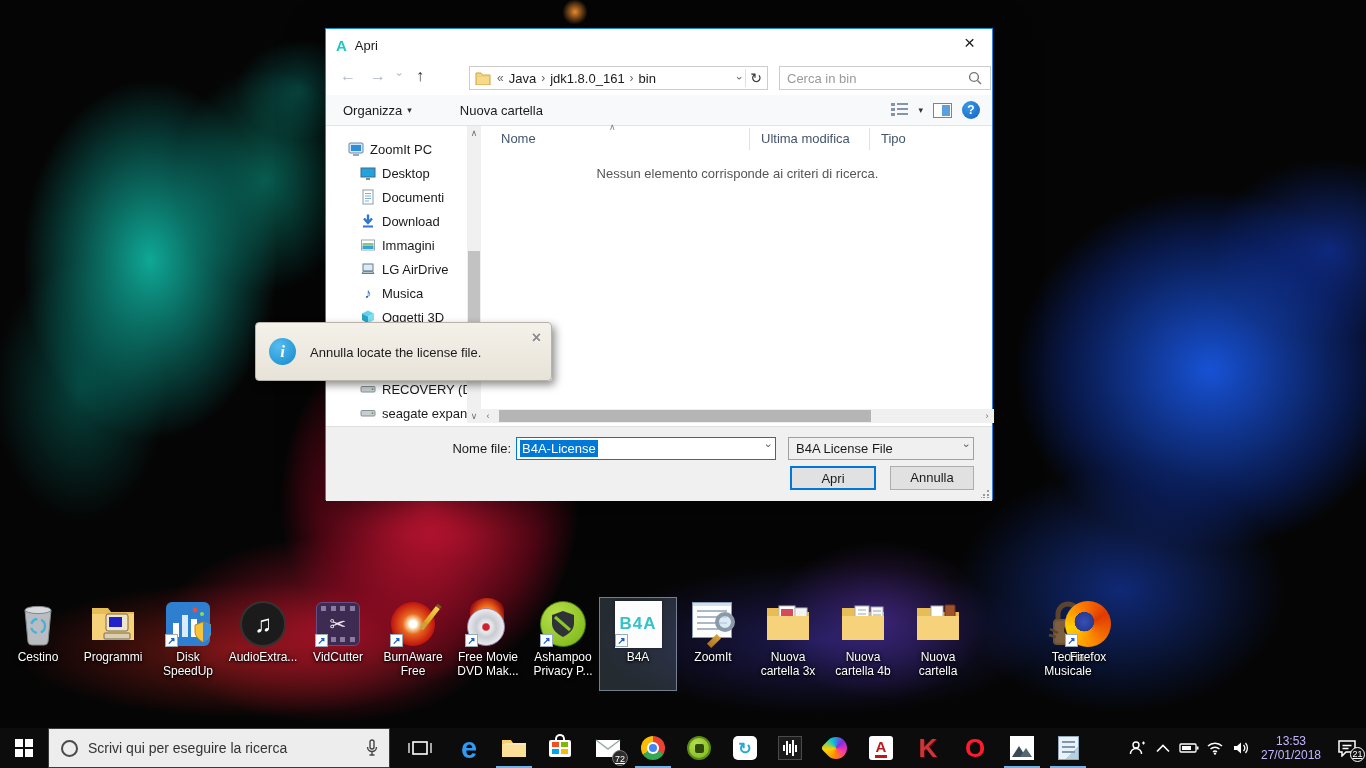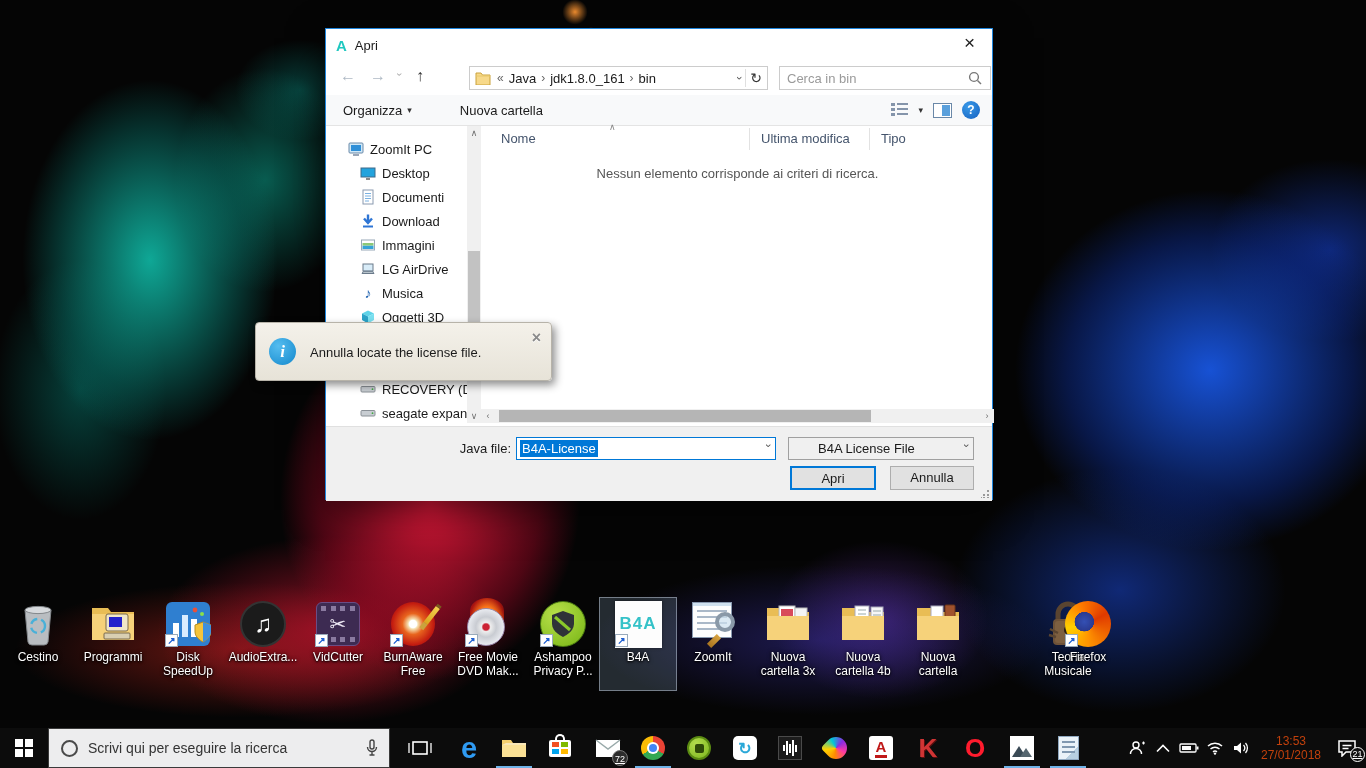--- a/index.html
+++ b/index.html
@@ -77,21 +77,21 @@
   .sortc { position:absolute; left:128px; top:-4px; color:#888; font-size:9px; }
   .emptymsg { position:absolute; left:0; top:40px; width:100%; text-align:center; color:#555; }
   .hsb { position:absolute; left:0; top:283px; width:513px; height:14px; background:#f0f0f0; }
   .hsb .a { position:absolute; top:0; width:14px; height:14px; color:#707070; font-size:9px; text-align:center; line-height:14px; }
   .hsb .th { position:absolute; top:1px; height:12px; left:18px; width:372px; background:#b5b5b5; }
   .bottombar { position:absolute; left:0; top:397px; width:100%; height:75px; background:#f0f0f0; border-top:1px solid #e0e0e0; }
   .fnlabel { position:absolute; left:80px; top:14px; width:105px; text-align:right; }
   .fninput { position:absolute; left:190px; top:10px; width:260px; height:23px; background:#fff; border:1px solid #0078d7; display:flex; align-items:center; }
   .fninput .selval { background:#0078d7; color:#fff; padding:1px 2px; margin-left:3px; }
   .fninput .cdn { margin-left:auto; padding-right:7px; color:#555; }
-  .ftsel { position:absolute; left:462px; top:10px; width:186px; height:23px; background:#f0f0f0; border:1px solid #a0a0a0; display:flex; align-items:center;padding-left:22px; }
+  .ftsel { position:absolute; left:462px; top:10px; width:186px; height:23px; background:#f0f0f0; border:1px solid #a0a0a0; display:flex; align-items:center; }
   .ftsel span:first-child { padding-left:7px; }
   .ftsel .cdn { margin-left:auto; padding-right:7px; color:#555; }
   .btn { position:absolute; top:39px; height:24px; background:#e1e1e1; text-align:center; line-height:22px; }
   .btn.default { left:464px; width:86px; border:2px solid #0078d7; }
   .btn.plain { left:564px; width:84px; border:1px solid #adadad; }
   .grip { position:absolute; right:3px; bottom:3px; width:8px; height:8px;
           background:radial-gradient(circle 1px at 7px 1px,#999 99%,transparent), radial-gradient(circle 1px at 7px 5px,#999 99%,transparent),
                      radial-gradient(circle 1px at 3px 5px,#999 99%,transparent), radial-gradient(circle 1px at 7px 8px,#999 99%,transparent),
                      radial-gradient(circle 1px at 3px 8px,#999 99%,transparent), radial-gradient(circle 1px at 0px 8px,#999 99%,transparent); }
   .rot90 { display:inline-block; transform:rotate(90deg); }
@@ -112,21 +112,21 @@
   .cring { width:17px; height:17px; border:2px solid #4a4a4a; border-radius:50%; margin:0 10px 0 12px; flex:0 0 auto; }
   .tsearch input { border:none; outline:none; background:transparent; flex:1; font-size:14px; color:#1a1a1a; font-family:"Liberation Sans",sans-serif; }
   .tsearch input::placeholder { color:#333; }
   .micw { margin:0 10px; flex:0 0 auto; display:flex; }
   .tvw { position:absolute; left:400px; top:0; width:40px; height:40px; display:flex; align-items:center; justify-content:center; }
   .tslot { position:absolute; top:0; width:44px; height:40px; display:flex; align-items:center; justify-content:center; }
   .tslot .ul { position:absolute; bottom:0; left:4px; right:4px; height:2px; background:#6fb3e8; }
   .badge { position:absolute; border-radius:50%; background:#2d2d2d; color:#fff; text-align:center;text-decoration:underline; }
   .tray { position:absolute; right:0; top:0; height:40px; display:flex; align-items:center; }
   .trico { width:26px; height:40px; display:flex; align-items:center; justify-content:center; }
-  .clockw { width:74px; text-align:center; color:#c2410c; font-size:12px; line-height:14px; }
+  .clockw { width:74px; text-align:center; color:#c4b5fd; font-size:12px; line-height:14px; }
   
   svg { display:block; }
 </style>
 </head>
 <body>
 
 <div id="screen">
 
   <div class="dicell" style="left:0px;top:598px">
     <div class="ic">
@@ -472,21 +472,21 @@
         <div class="emptymsg">Nessun elemento corrisponde ai criteri di ricerca.</div>
         <div class="hsb">
           <div class="a" style="left:0">‹</div>
           <div class="th"></div>
           <div class="a" style="right:0">›</div>
         </div>
       </div>
     </div>
 
     <div class="bottombar">
-      <span class="fnlabel">Java file:</span>
+      <span class="fnlabel">Nome file:</span>
       <div class="fninput">
         <span class="selval">B4A-License</span>
         <span class="cdn rot90" style="font-size:11px">›</span>
       </div>
       <div class="ftsel">
         <span>B4A License File</span>
         <span class="cdn rot90" style="font-size:11px">›</span>
       </div>
       <div class="btn default">Apri</div>
       <div class="btn plain">Annulla</div>

